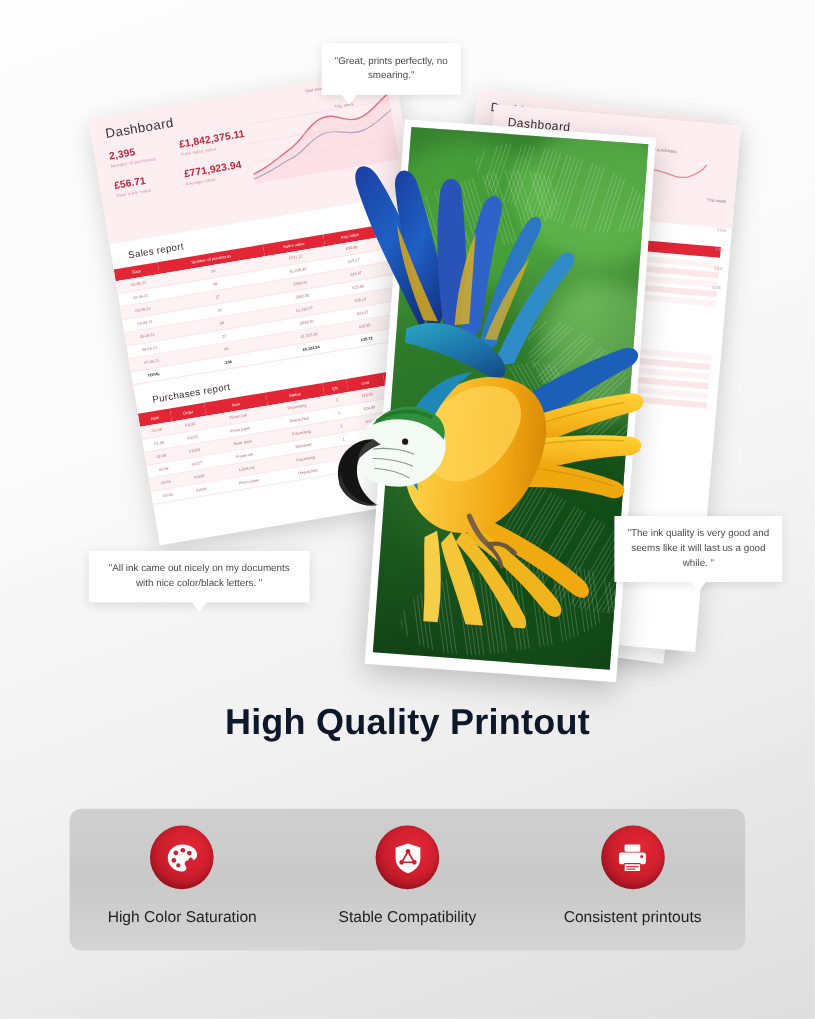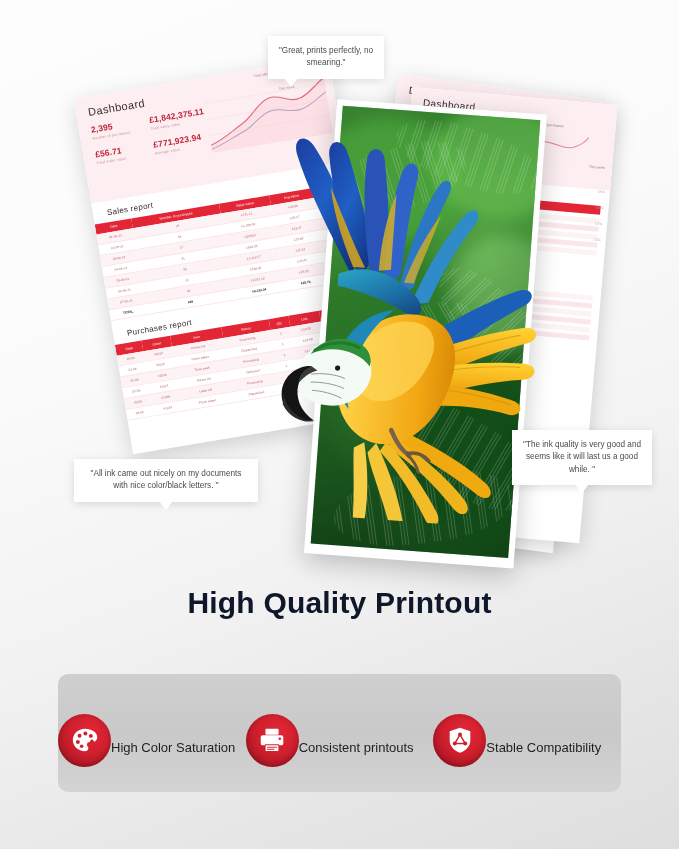--- a/index.html
+++ b/index.html
@@ -118,21 +118,21 @@
     position:absolute; left:0; right:0; top:631px; text-align:center;
     font-size:16.5px; color:#1b1b1b; letter-spacing:-.1px;
   }
 
   
   .features {
     position:absolute; left:58px; top:674px; width:563px; height:118px;
     background:linear-gradient(180deg,#cfcfcf 0%,#c9c9c9 52%,#d4d4d4 100%);
     border-radius:10px; display:flex;
   }
-  .feature { flex:1; display:flex; flex-direction:row; align-items:center; justify-content:flex-start; padding-top:14px; }
+  .feature { flex:1; display:flex; flex-direction:column; align-items:center; justify-content:flex-start; padding-top:14px; }
   .f-icon {
     width:53px; height:53px; border-radius:50%;
     background:radial-gradient(circle at 62% 34%, #e32636 0%, #cf1f2d 46%, #9e1220 100%);
     box-shadow:inset 0 -2px 6px rgba(0,0,0,.25);
     display:flex; align-items:center; justify-content:center;
   }
   .f-label { margin-top:15px; font-size:13px; color:#1f1f1f; white-space:nowrap; }
 </style>
 </head>
 <body>
@@ -518,41 +518,41 @@
           <circle cx="8.4" cy="18.2" r="2.1" fill="#cf1f2d"></circle>
           <circle cx="12.4" cy="22.6" r="1.9" fill="#cf1f2d"></circle>
         </svg>
       </div>
       <div class="f-label">High Color Saturation</div>
     </div>
 
     <div class="feature">
       <div class="f-icon">
         <svg width="30" height="30" viewBox="0 0 32 32">
+          <path d="M16,3 L27,6.6 L27,16.2 C27,22.6 22.4,27.4 16,29.6 C9.6,27.4 5,22.6 5,16.2 L5,6.6 Z" fill="#ffffff"></path>
+          <g stroke="#cf1f2d" stroke-width="1.5" fill="none">
+            <path d="M16,10.2 L10.4,19.8 L21.6,19.8 Z"></path>
+          </g>
+          <circle cx="16" cy="10.2" r="2.1" fill="#cf1f2d"></circle>
+          <circle cx="10.4" cy="19.8" r="2.1" fill="#cf1f2d"></circle>
+          <circle cx="21.6" cy="19.8" r="2.1" fill="#cf1f2d"></circle>
+        </svg>
+      </div>
+      <div class="f-label">Stable Compatibility</div>
+    </div>
+
+    <div class="feature">
+      <div class="f-icon">
+        <svg width="30" height="30" viewBox="0 0 32 32">
           <rect x="9" y="4" width="14" height="6.4" rx="1" fill="#ffffff"></rect>
           <rect x="4" y="11" width="24" height="10.6" rx="2" fill="#ffffff"></rect>
           <rect x="8.6" y="21" width="14.8" height="7.2" rx="1" fill="#ffffff"></rect>
           <rect x="8.6" y="21" width="14.8" height="7.2" rx="1" fill="none" stroke="#cf1f2d" stroke-width="1.1"></rect>
           <circle cx="24.3" cy="14.6" r="1.35" fill="#cf1f2d"></circle>
           <rect x="10.6" y="23.2" width="10.8" height="1" fill="#cf1f2d"></rect>
           <rect x="10.6" y="25.4" width="8" height="1" fill="#cf1f2d"></rect>
         </svg>
       </div>
       <div class="f-label">Consistent printouts</div>
     </div>
 
-    <div class="feature">
-      <div class="f-icon">
-        <svg width="30" height="30" viewBox="0 0 32 32">
-          <path d="M16,3 L27,6.6 L27,16.2 C27,22.6 22.4,27.4 16,29.6 C9.6,27.4 5,22.6 5,16.2 L5,6.6 Z" fill="#ffffff"></path>
-          <g stroke="#cf1f2d" stroke-width="1.5" fill="none">
-            <path d="M16,10.2 L10.4,19.8 L21.6,19.8 Z"></path>
-          </g>
-          <circle cx="16" cy="10.2" r="2.1" fill="#cf1f2d"></circle>
-          <circle cx="10.4" cy="19.8" r="2.1" fill="#cf1f2d"></circle>
-          <circle cx="21.6" cy="19.8" r="2.1" fill="#cf1f2d"></circle>
-        </svg>
-      </div>
-      <div class="f-label">Stable Compatibility</div>
-    </div>
-
   </div>
 </div>
 
 </body></html>

